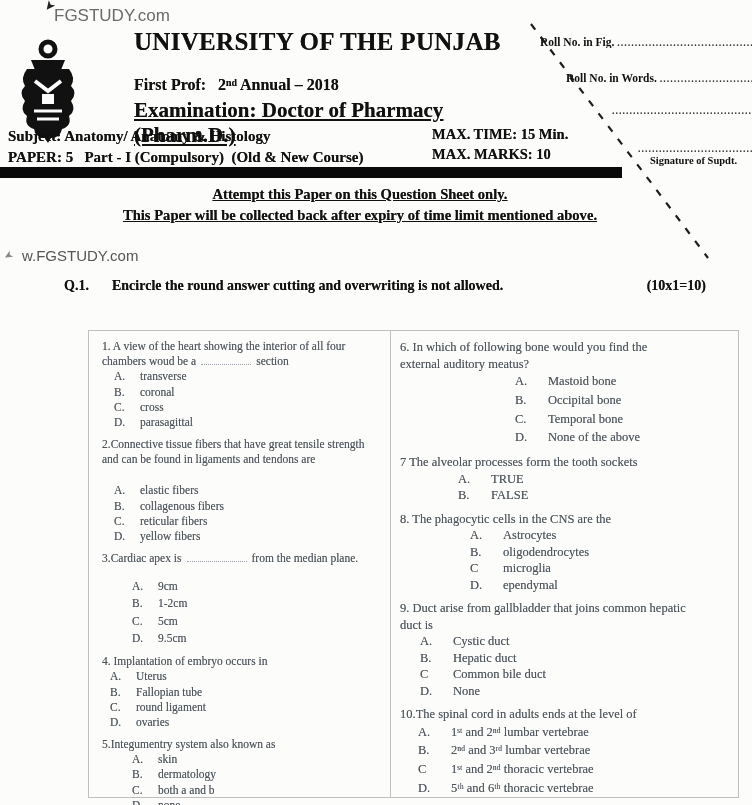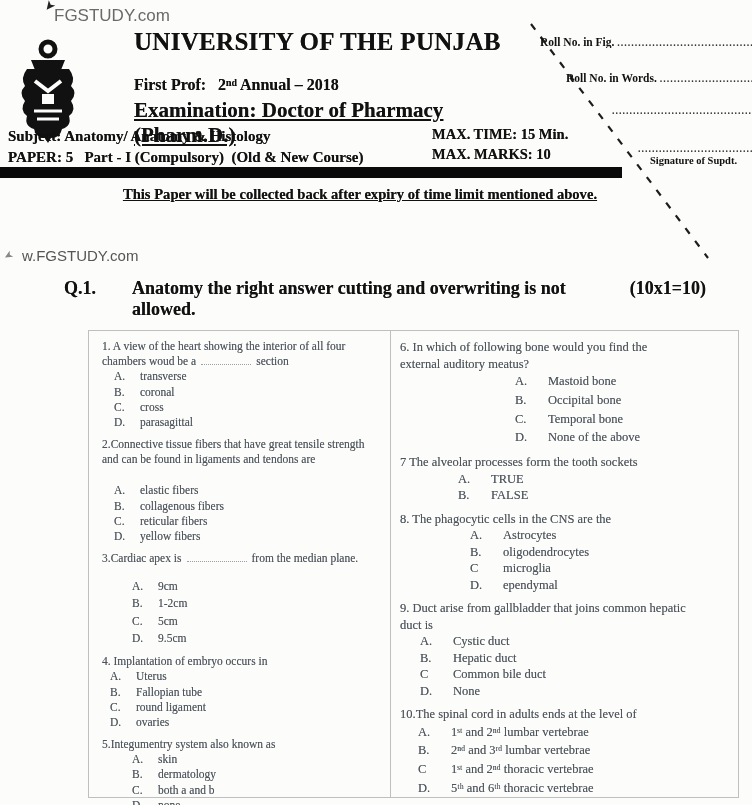--- a/index.html
+++ b/index.html
@@ -22,21 +22,21 @@
   .dots{font-size:10px;letter-spacing:1px;font-weight:bold;color:#333;}
   .sig{font-size:10.5px;font-weight:bold;padding-left:20px;}
   
   .meta-line{font-size:15px;font-weight:bold;white-space:nowrap;}
   .max-line{font-size:14.5px;font-weight:bold;white-space:nowrap;}
   .bar{left:0;top:167px;width:622px;height:11px;background:#0a0a0a;}
   
   .instr{left:30px;top:186px;width:660px;text-align:center;font-weight:bold;font-size:14.6px;}
   .instr div{text-decoration:underline;margin-bottom:4px;}
   
-  .qhead{left:64px;top:278px;width:642px;display:flex;font-weight:bold;font-size:18px;gap:20px;}
+  .qhead{left:64px;top:278px;width:642px;display:flex;font-weight:bold;font-size:14px;}
   .qhead .lbl{width:48px;}
   .qhead .txt{flex:1;}
   .qhead .mk{margin-left:10px;}
   
   .qtable{left:88px;top:330px;width:649px;height:466px;border:1px solid #bfbfbf;display:flex;background:#fcfcfa;}
   .col{line-height:1.32;color:#4d545c;text-shadow:0 0 0.6px rgba(77,84,92,0.55);}
   .col-l{width:282px;border-right:1px solid #bfbfbf;padding:8px 6px 0 13px;font-size:11.5px;}
   .col-r{flex:1;padding:8px 6px 0 9px;font-size:12.5px;}
   .q{margin-bottom:7px;}
   .opt{display:flex;}
@@ -90,29 +90,30 @@
   <div class="abs sig" style="left:630px;top:155px;">Signature of Supdt.</div>
 
   <div class="abs meta-line ink" style="left:8px;top:128px;">Subject: Anatomy/ Anatomy &amp; Histology</div>
   <div class="abs meta-line ink" style="left:8px;top:149px;">PAPER: 5&nbsp;&nbsp; Part - I (Compulsory)&nbsp; (Old &amp; New Course)</div>
   <div class="abs max-line ink" style="left:432px;top:126px;">MAX. TIME: 15 Min.</div>
   <div class="abs max-line ink" style="left:432px;top:146px;">MAX. MARKS: 10</div>
 
   <div class="abs bar"></div>
 
   <div class="abs instr ink">
+    <div>Attempt this Paper on this Question Sheet only.</div>
     <div>This Paper will be collected back after expiry of time limit mentioned above.</div>
   </div>
 
   <div class="abs cursor-b">➤</div>
   <div class="abs brand-mid">w.FGSTUDY.com</div>
 
   <div class="abs qhead ink">
     <span class="lbl">Q.1.</span>
-    <span class="txt">Anatomy the right answer cutting and overwriting is not allowed.</span>
+    <span class="txt">Encircle the round answer cutting and overwriting is not allowed.</span>
     <span class="mk">(10x1=10)</span>
   </div>
 
   <div class="abs qtable">
 
     <div class="col col-l">
 
       <div class="q">
         <div>1. A view of the heart showing the interior of all four</div>
         <div><span>chambers woud be a</span><span class="blank"></span><span>section</span></div>

